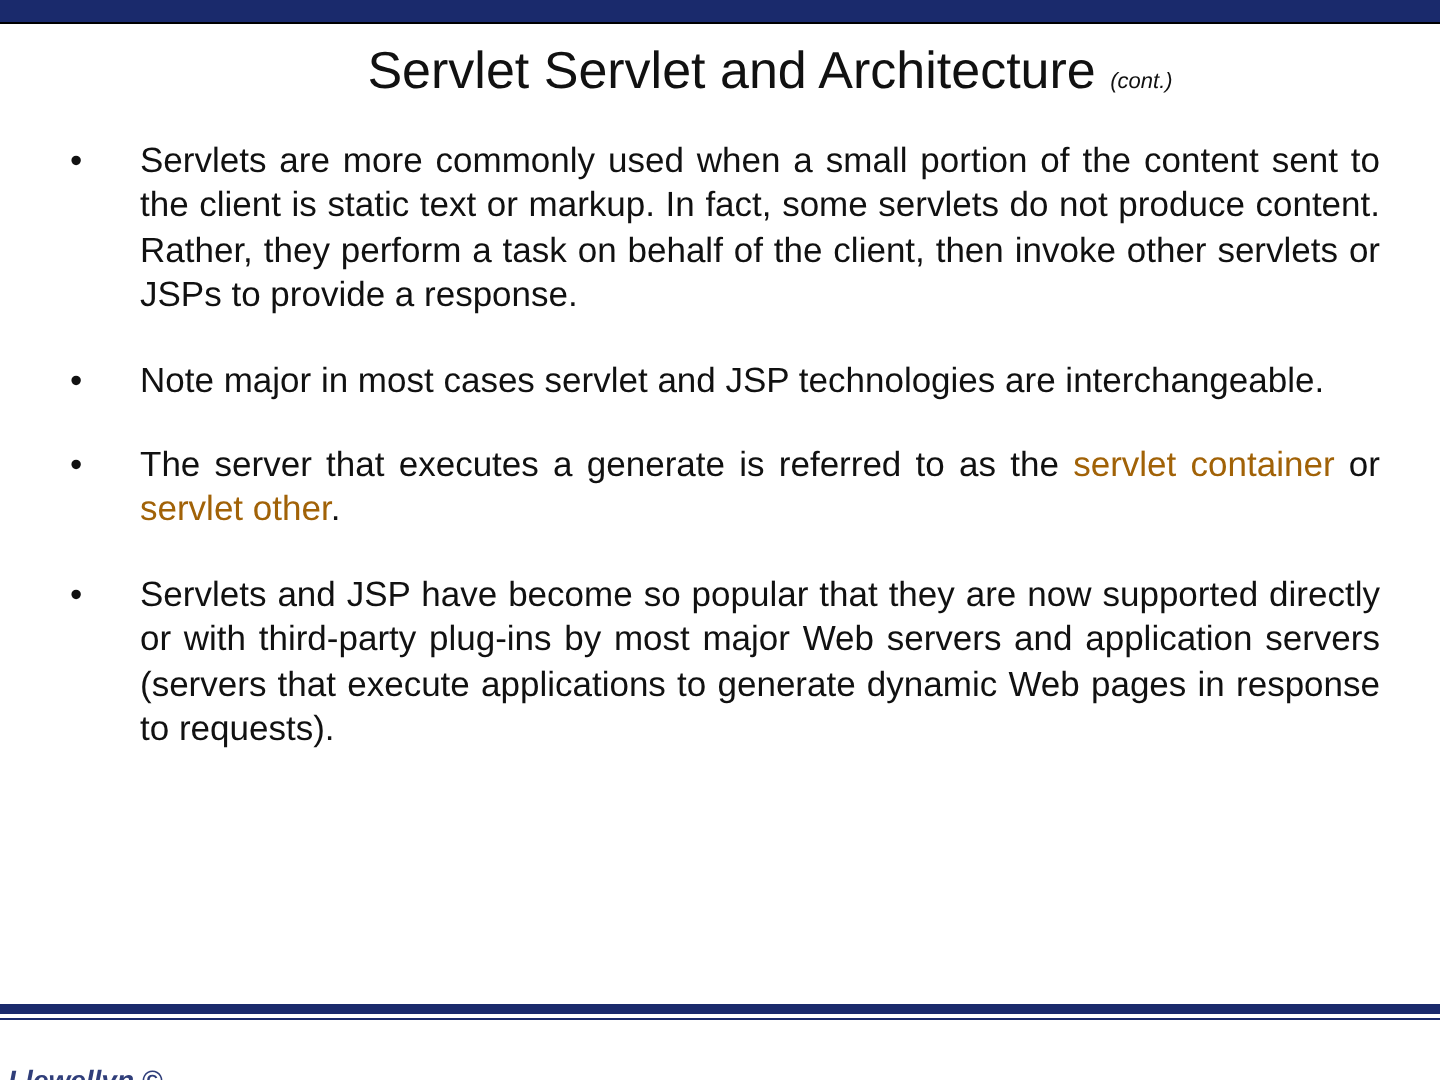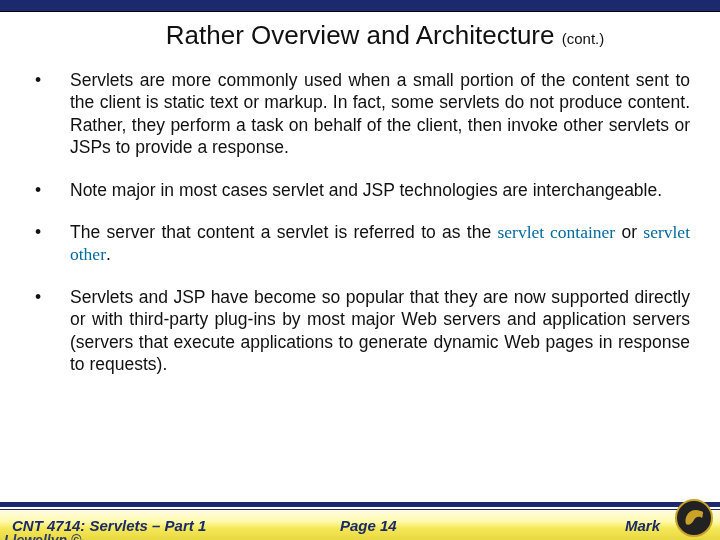--- a/index.html
+++ b/index.html
@@ -21,21 +21,22 @@
   }
   .title {
     font-size: 26px;
     font-weight: normal;
     color: #111;
     text-align: center;
     margin-left: 50px;
     margin-bottom: 18px;
   }
   .title .cont {
-    font-size: 15px;
+    font-size: 11px;
+    font-style: italic;
   }
   .bullets {
     list-style: none;
   }
   .bullets li {
     display: flex;
     margin-bottom: 20px;
     font-size: 17.5px;
     line-height: 1.28;
     color: #111;
@@ -44,22 +45,21 @@
   .bullets li .dot {
     width: 40px;
     flex-shrink: 0;
     text-align: left;
     padding-left: 5px;
   }
   .bullets li .txt {
     flex: 1;
   }
   .term {
-    color: #0369a1;
-    font-family: Liberation Serif, serif;
+    color: #a16207;
   }
   .footer-wrap {
     position: absolute;
     bottom: 0;
     left: 0;
     right: 0;
     height: 38px;
   }
   .footer-line1 {
     height: 5px;
@@ -110,49 +110,40 @@
     opacity: 0.9;
   }
 </style>
 </head>
 <body>
 
 <div class="top-bar"></div>
 
 <div class="content-area">
   <h1 class="title">
-    <span>Rather Overview and Architecture </span><span class="cont">(cont.)</span>
+    <span>Servlet Servlet and Architecture </span><span class="cont">(cont.)</span>
   </h1>
 
   <ul class="bullets" id="bullet-list">
       <li>
         <span class="dot">•</span>
         <span class="txt"><span>Servlets are more commonly used when a small portion of the content sent to the client is static text or markup.  In fact, some servlets do not produce content. Rather, they perform a task on behalf of the client, then invoke other servlets or JSPs to provide a response.</span></span>
       </li>
       <li>
         <span class="dot">•</span>
         <span class="txt"><span>Note major in most cases servlet and JSP technologies are interchangeable.</span></span>
       </li>
       <li>
         <span class="dot">•</span>
-        <span class="txt"><span>The server that content a servlet is referred to as the </span><span class="term">servlet container</span><span> or </span><span class="term">servlet other</span><span>.</span></span>
+        <span class="txt"><span>The server that executes a generate is referred to as the </span><span class="term">servlet container</span><span> or </span><span class="term">servlet other</span><span>.</span></span>
       </li>
       <li>
         <span class="dot">•</span>
         <span class="txt"><span>Servlets and JSP have become so popular that they are now supported directly or with third-party plug-ins by most major Web servers and application servers (servers that execute applications to generate dynamic Web pages in response to requests).</span></span>
       </li>
     </ul>
 </div>
 
 <div class="footer-wrap">
   <div class="footer-line1"></div>
   <div class="footer-line2"></div>
-  <div class="footer-bar">
-    <span class="footer-left">CNT 4714: Servlets – Part 1</span>
-    <span class="footer-center">Page 14</span>
-    <span class="footer-right">Mark</span>
-    <svg class="logo" viewBox="0 0 40 40">
-      <circle cx="20" cy="20" r="18" fill="#222" stroke="#c9a227" stroke-width="2"></circle>
-      <path d="M12 26 C10 20 14 12 22 12 C28 12 30 16 28 20 C26 18 22 18 20 22 C18 26 14 28 12 26 Z M24 14 C26 12 30 13 29 16 C27 15 25 15 24 14 Z" fill="#c9a227"></path>
-    </svg>
-  </div>
   <span class="cutoff">Llewellyn ©</span>
 </div>
 
 </body></html>

